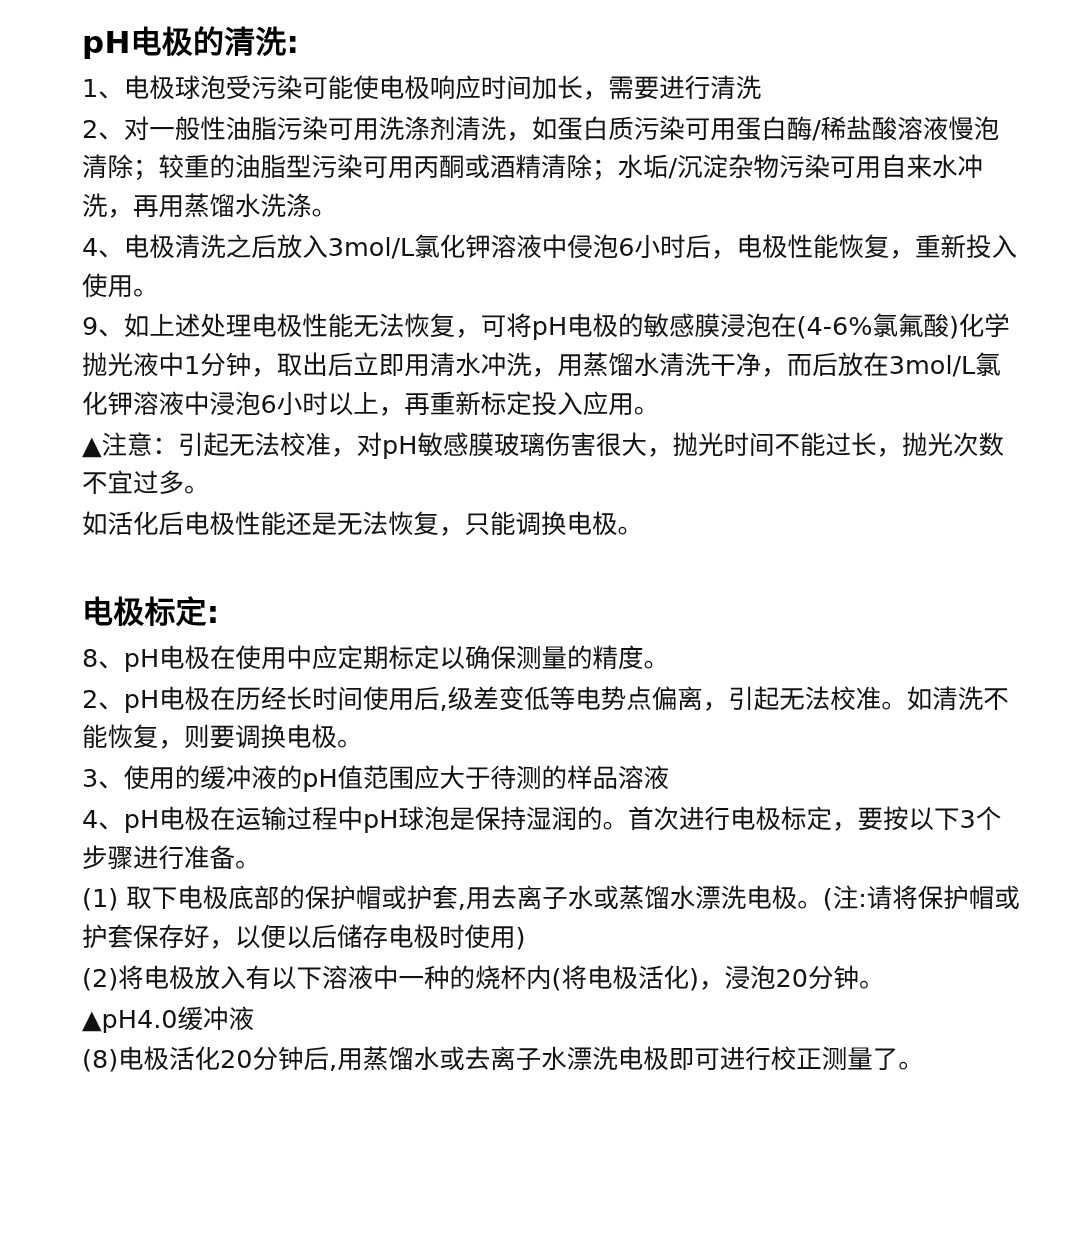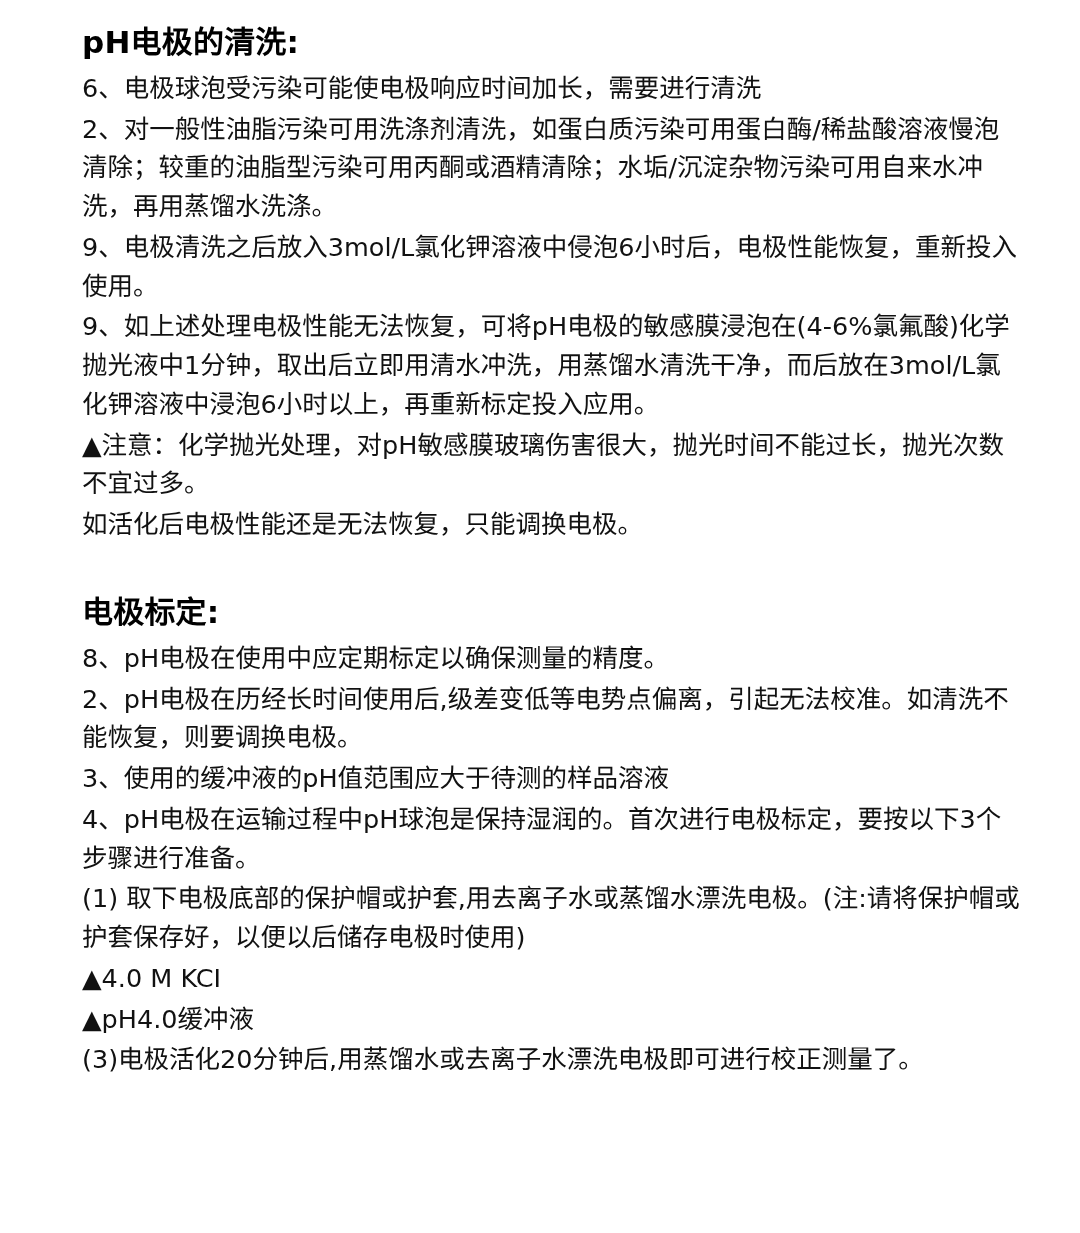--- a/index.html
+++ b/index.html
@@ -45,35 +45,35 @@
     height: 46px;
   }
 </style>
 </head>
 <body>
 
 <div class="page">
 
   <div class="section">
     <h1 class="section-title">pH电极的清洗:</h1>
-    <p class="para">6、电极球泡受污染可能使电极响应时间加长，需要进行清洗</p>
+    <p class="para">1、电极球泡受污染可能使电极响应时间加长，需要进行清洗</p>
     <p class="para">2、对一般性油脂污染可用洗涤剂清洗，如蛋白质污染可用蛋白酶/稀盐酸溶液慢泡清除；较重的油脂型污染可用丙酮或酒精清除；水垢/沉淀杂物污染可用自来水冲洗，再用蒸馏水洗涤。</p>
-    <p class="para">9、电极清洗之后放入3mol/L氯化钾溶液中侵泡6小时后，电极性能恢复，重新投入使用。</p>
+    <p class="para">4、电极清洗之后放入3mol/L氯化钾溶液中侵泡6小时后，电极性能恢复，重新投入使用。</p>
     <p class="para">9、如上述处理电极性能无法恢复，可将pH电极的敏感膜浸泡在(4-6%氯氟酸)化学抛光液中1分钟，取出后立即用清水冲洗，用蒸馏水清洗干净，而后放在3mol/L氯化钾溶液中浸泡6小时以上，再重新标定投入应用。</p>
-    <p class="para">▲注意：化学抛光处理，对pH敏感膜玻璃伤害很大，抛光时间不能过长，抛光次数不宜过多。</p>
+    <p class="para">▲注意：引起无法校准，对pH敏感膜玻璃伤害很大，抛光时间不能过长，抛光次数不宜过多。</p>
     <p class="para">如活化后电极性能还是无法恢复，只能调换电极。</p>
   </div>
 
   <div class="gap"></div>
 
   <div class="section">
     <h1 class="section-title">电极标定:</h1>
     <p class="para">8、pH电极在使用中应定期标定以确保测量的精度。</p>
     <p class="para">2、pH电极在历经长时间使用后,级差变低等电势点偏离，引起无法校准。如清洗不能恢复，则要调换电极。</p>
     <p class="para">3、使用的缓冲液的pH值范围应大于待测的样品溶液</p>
     <p class="para">4、pH电极在运输过程中pH球泡是保持湿润的。首次进行电极标定，要按以下3个步骤进行准备。</p>
     <p class="para">(1) 取下电极底部的保护帽或护套,用去离子水或蒸馏水漂洗电极。(注:请将保护帽或护套保存好，以便以后储存电极时使用)</p>
-    <p class="para">▲4.0 M KCI</p>
+    <p class="para">(2)将电极放入有以下溶液中一种的烧杯内(将电极活化)，浸泡20分钟。</p>
     <p class="para">▲pH4.0缓冲液</p>
-    <p class="para">(3)电极活化20分钟后,用蒸馏水或去离子水漂洗电极即可进行校正测量了。</p>
+    <p class="para">(8)电极活化20分钟后,用蒸馏水或去离子水漂洗电极即可进行校正测量了。</p>
   </div>
 
 </div>
 
 </body></html>

